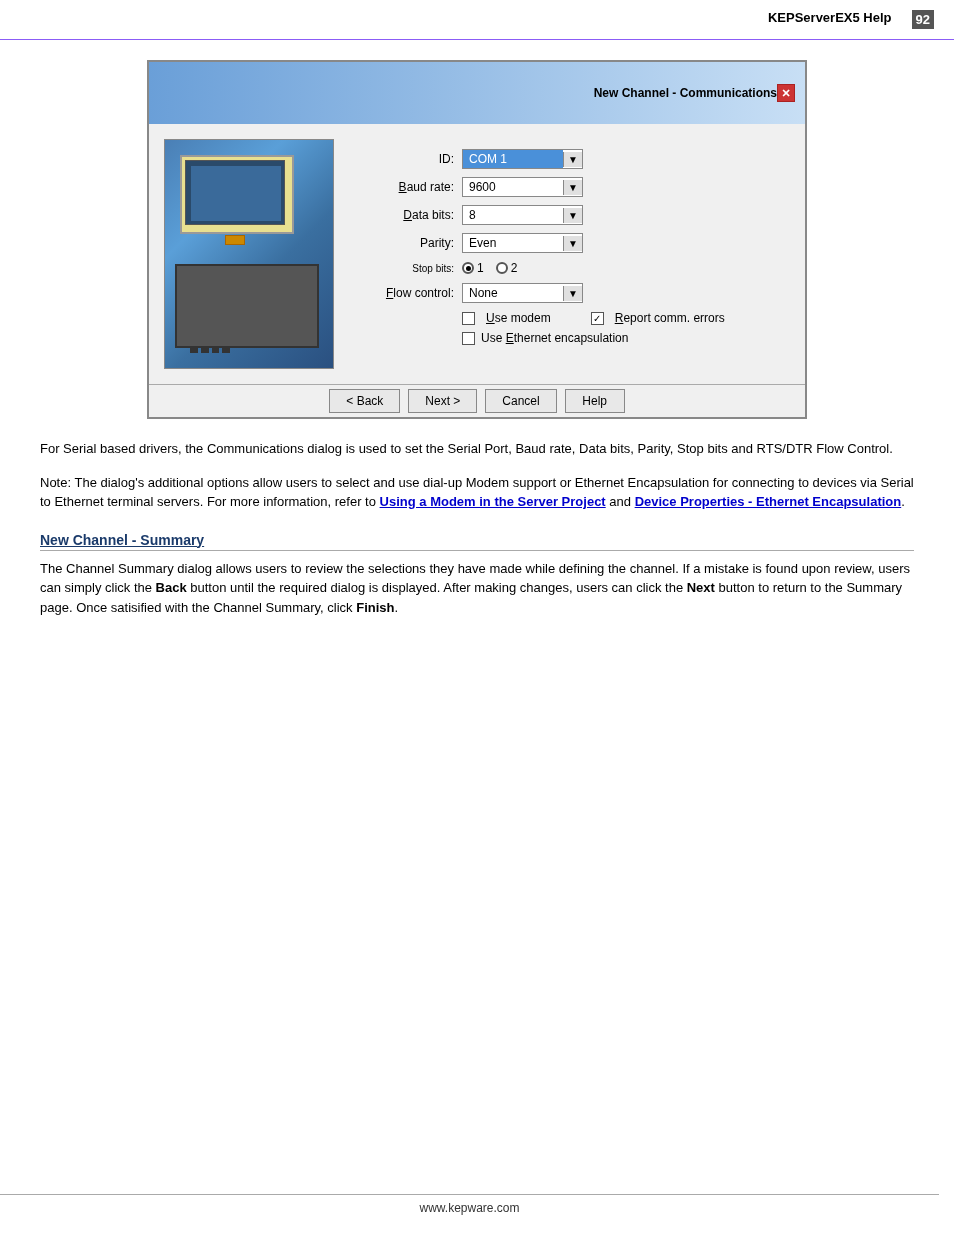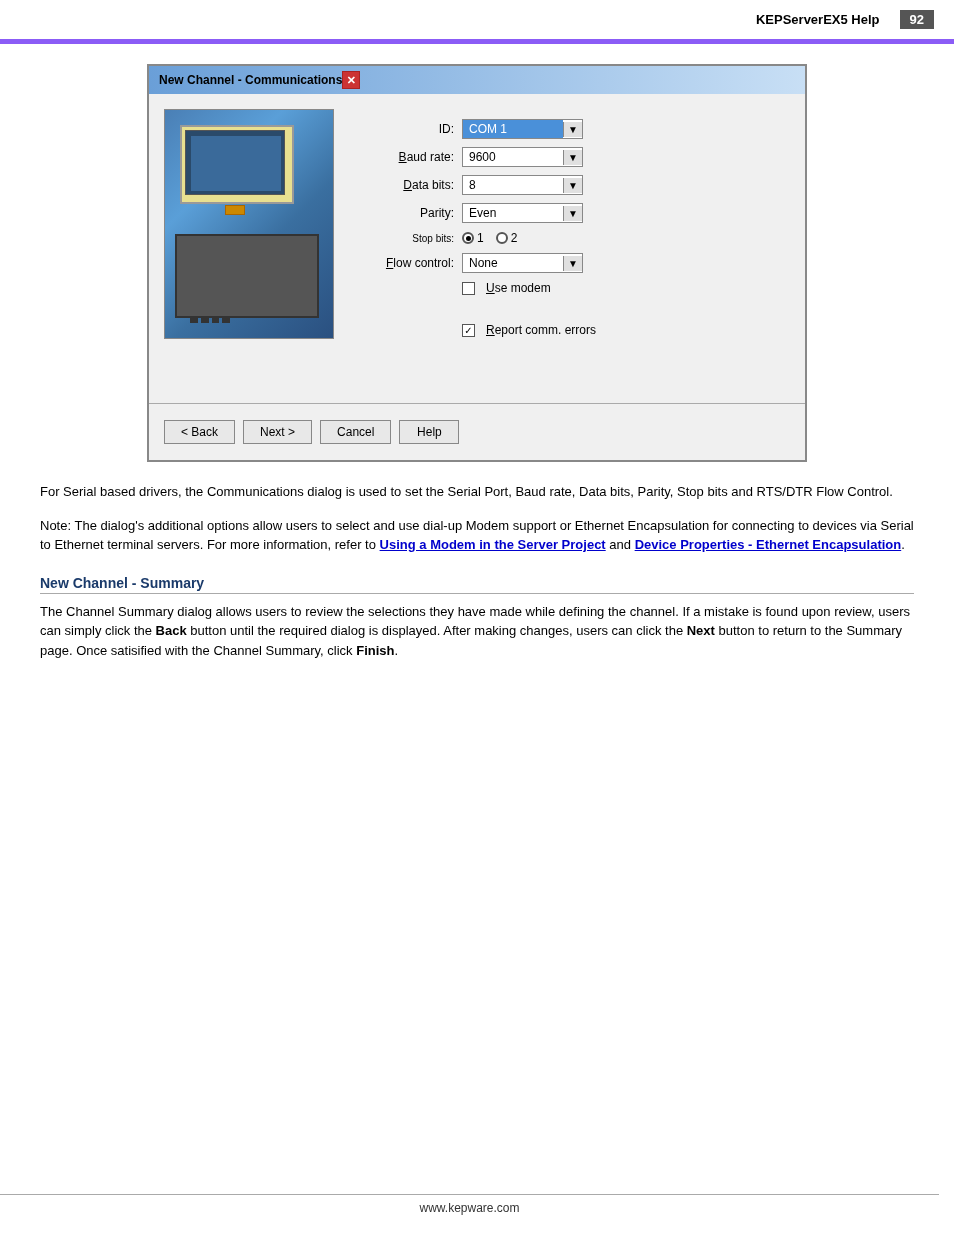--- a/index.html
+++ b/index.html
@@ -9,55 +9,55 @@
       background: #ffffff;
       font-family: Arial, sans-serif;
       font-size: 13px;
       color: #000;
     }
 
     
     .page-header {
       display: flex;
       justify-content: flex-end;
-      align-items: center;
+      align-items: flex-start;
       padding: 10px 20px;
-      border-bottom: 5px solid #8b5cf6;
+      border-bottom: 1px solid #8b5cf6;
     }
     .header-title {
       font-size: 13px;
       font-weight: bold;
       margin-right: 20px;
     }
     .page-number {
       background: #555;
       color: #fff;
-      padding: 2px 10px;
+      padding: 2px 4px;
       font-size: 13px;
       font-weight: bold;
     }
 
     
     .content {
       padding: 20px 40px 20px 40px;
     }
 
     
     .dialog-container {
       border: 2px solid #888;
       background: #f0f0f0;
       width: 660px;
       margin: 0 auto 20px auto;
       position: relative;
     }
     .dialog-titlebar {
       background: linear-gradient(to right, #6a9fd8, #c8dff5);
-      padding: 5px 10px;
-      display: flex;
-      justify-content: flex-start;
+      padding: 22px 10px;
+      display: flex;
+      justify-content: flex-end;
       align-items: center;
     }
     .dialog-title-text {
       font-size: 12px;
       font-weight: bold;
       color: #000;
     }
     .dialog-close-btn {
       background: #cc3333;
       color: #fff;
@@ -256,36 +256,35 @@
     .checkbox-label {
       font-size: 12px;
     }
     .checkbox-label u { text-decoration: underline; }
 
     .checkbox-row-split {
       display: flex;
       align-items: flex-start;
       padding-left: 108px;
       margin-bottom: 6px;
-      gap: 28px;
-      flex-direction: column;
+      gap: 40px;
     }
     .checkbox-item {
       display: flex;
       align-items: center;
       gap: 5px;
     }
 
     
     .dialog-footer {
       border-top: 1px solid #aaa;
-      padding: 16px 15px;
-      display: flex;
+      padding: 4px 15px;
+      display: flex;
+      justify-content: center;
       gap: 8px;
-      margin-top: 45px;
     }
     .dialog-btn {
       border: 1px solid #888;
       background: #e8e8e8;
       padding: 4px 16px;
       font-size: 12px;
       cursor: pointer;
       min-width: 60px;
     }
 
@@ -308,20 +307,21 @@
     .link-text {
       color: #0000cc;
       text-decoration: underline;
       font-weight: bold;
     }
 
     
     .section-heading {
       font-size: 14px;
       font-weight: bold;
+      text-decoration: underline;
       color: #1a3a6a;
       border-bottom: 1px solid #aaa;
       padding-bottom: 2px;
       margin-bottom: 8px;
     }
     .section-body {
       font-size: 13px;
       line-height: 1.5;
     }
 
@@ -430,20 +430,24 @@
           <div class="checkbox-item">
             <div class="checkbox-box"></div>
             <span class="checkbox-label"><u>U</u>se modem</span>
           </div>
           <div class="checkbox-item">
             <div class="checkbox-box checked"></div>
             <span class="checkbox-label"><u>R</u>eport comm. errors</span>
           </div>
         </div>
 
+        <div class="checkbox-row">
+          <div class="checkbox-box"></div>
+          <span class="checkbox-label">Use <u>E</u>thernet encapsulation</span>
+        </div>
 
       </div>
     </div>
 
     <div class="dialog-footer">
       <button class="dialog-btn">&lt; Back</button>
       <button class="dialog-btn">Next &gt;</button>
       <button class="dialog-btn">Cancel</button>
       <button class="dialog-btn">Help</button>
     </div>

